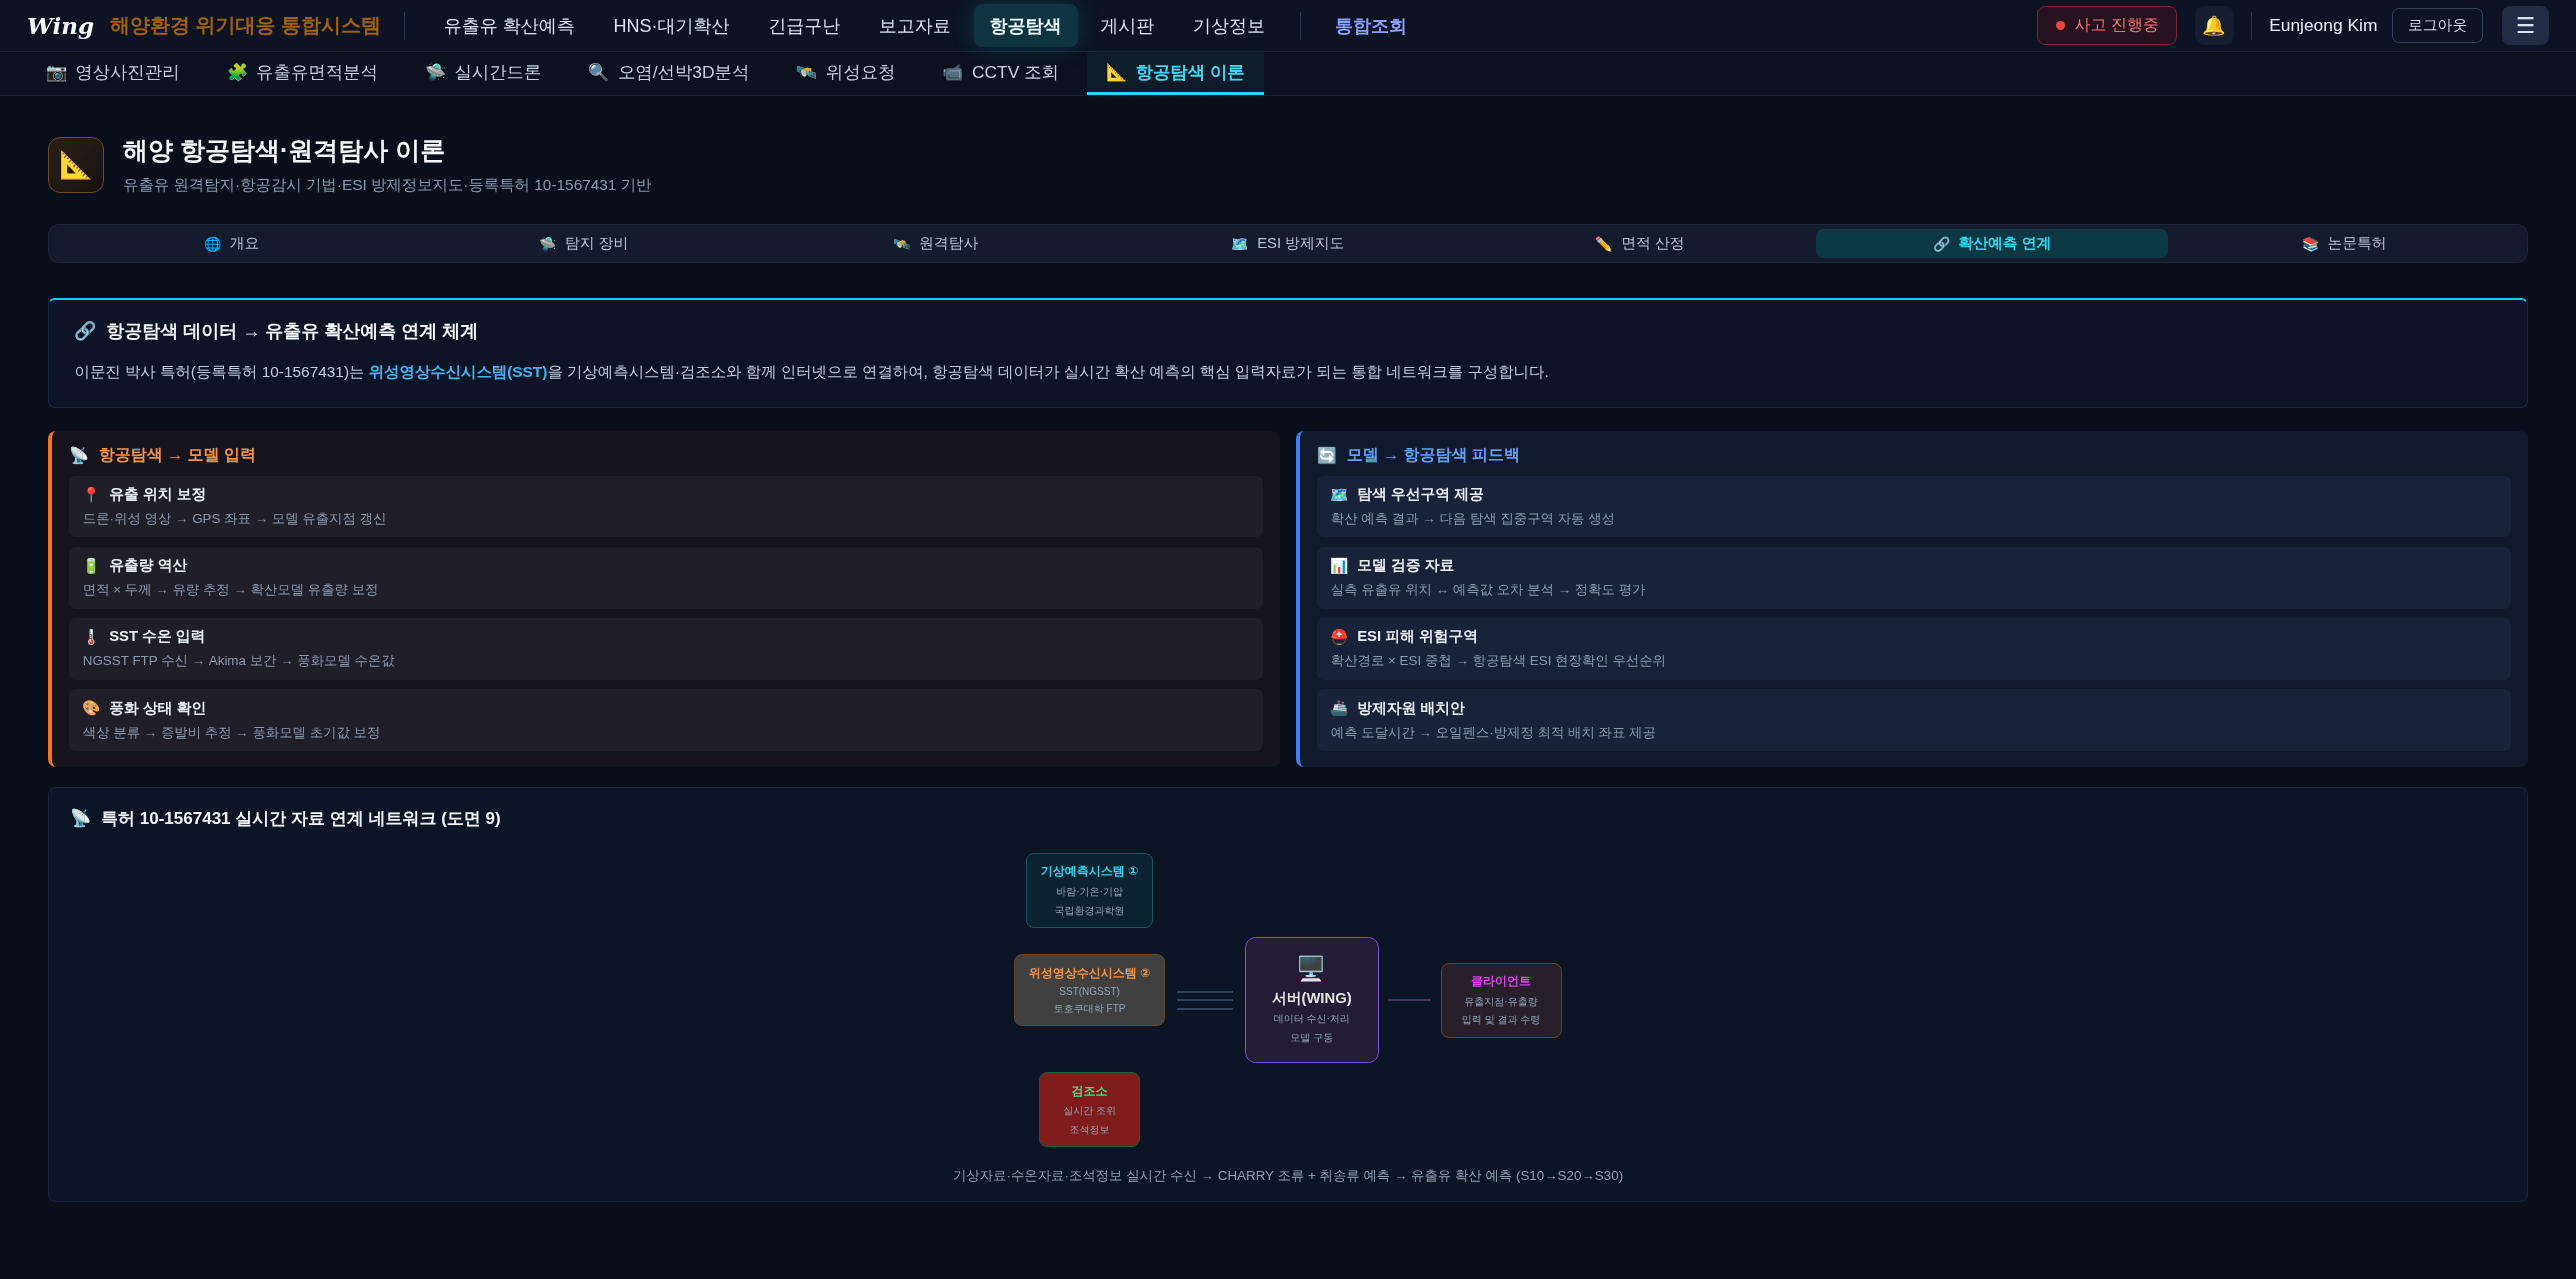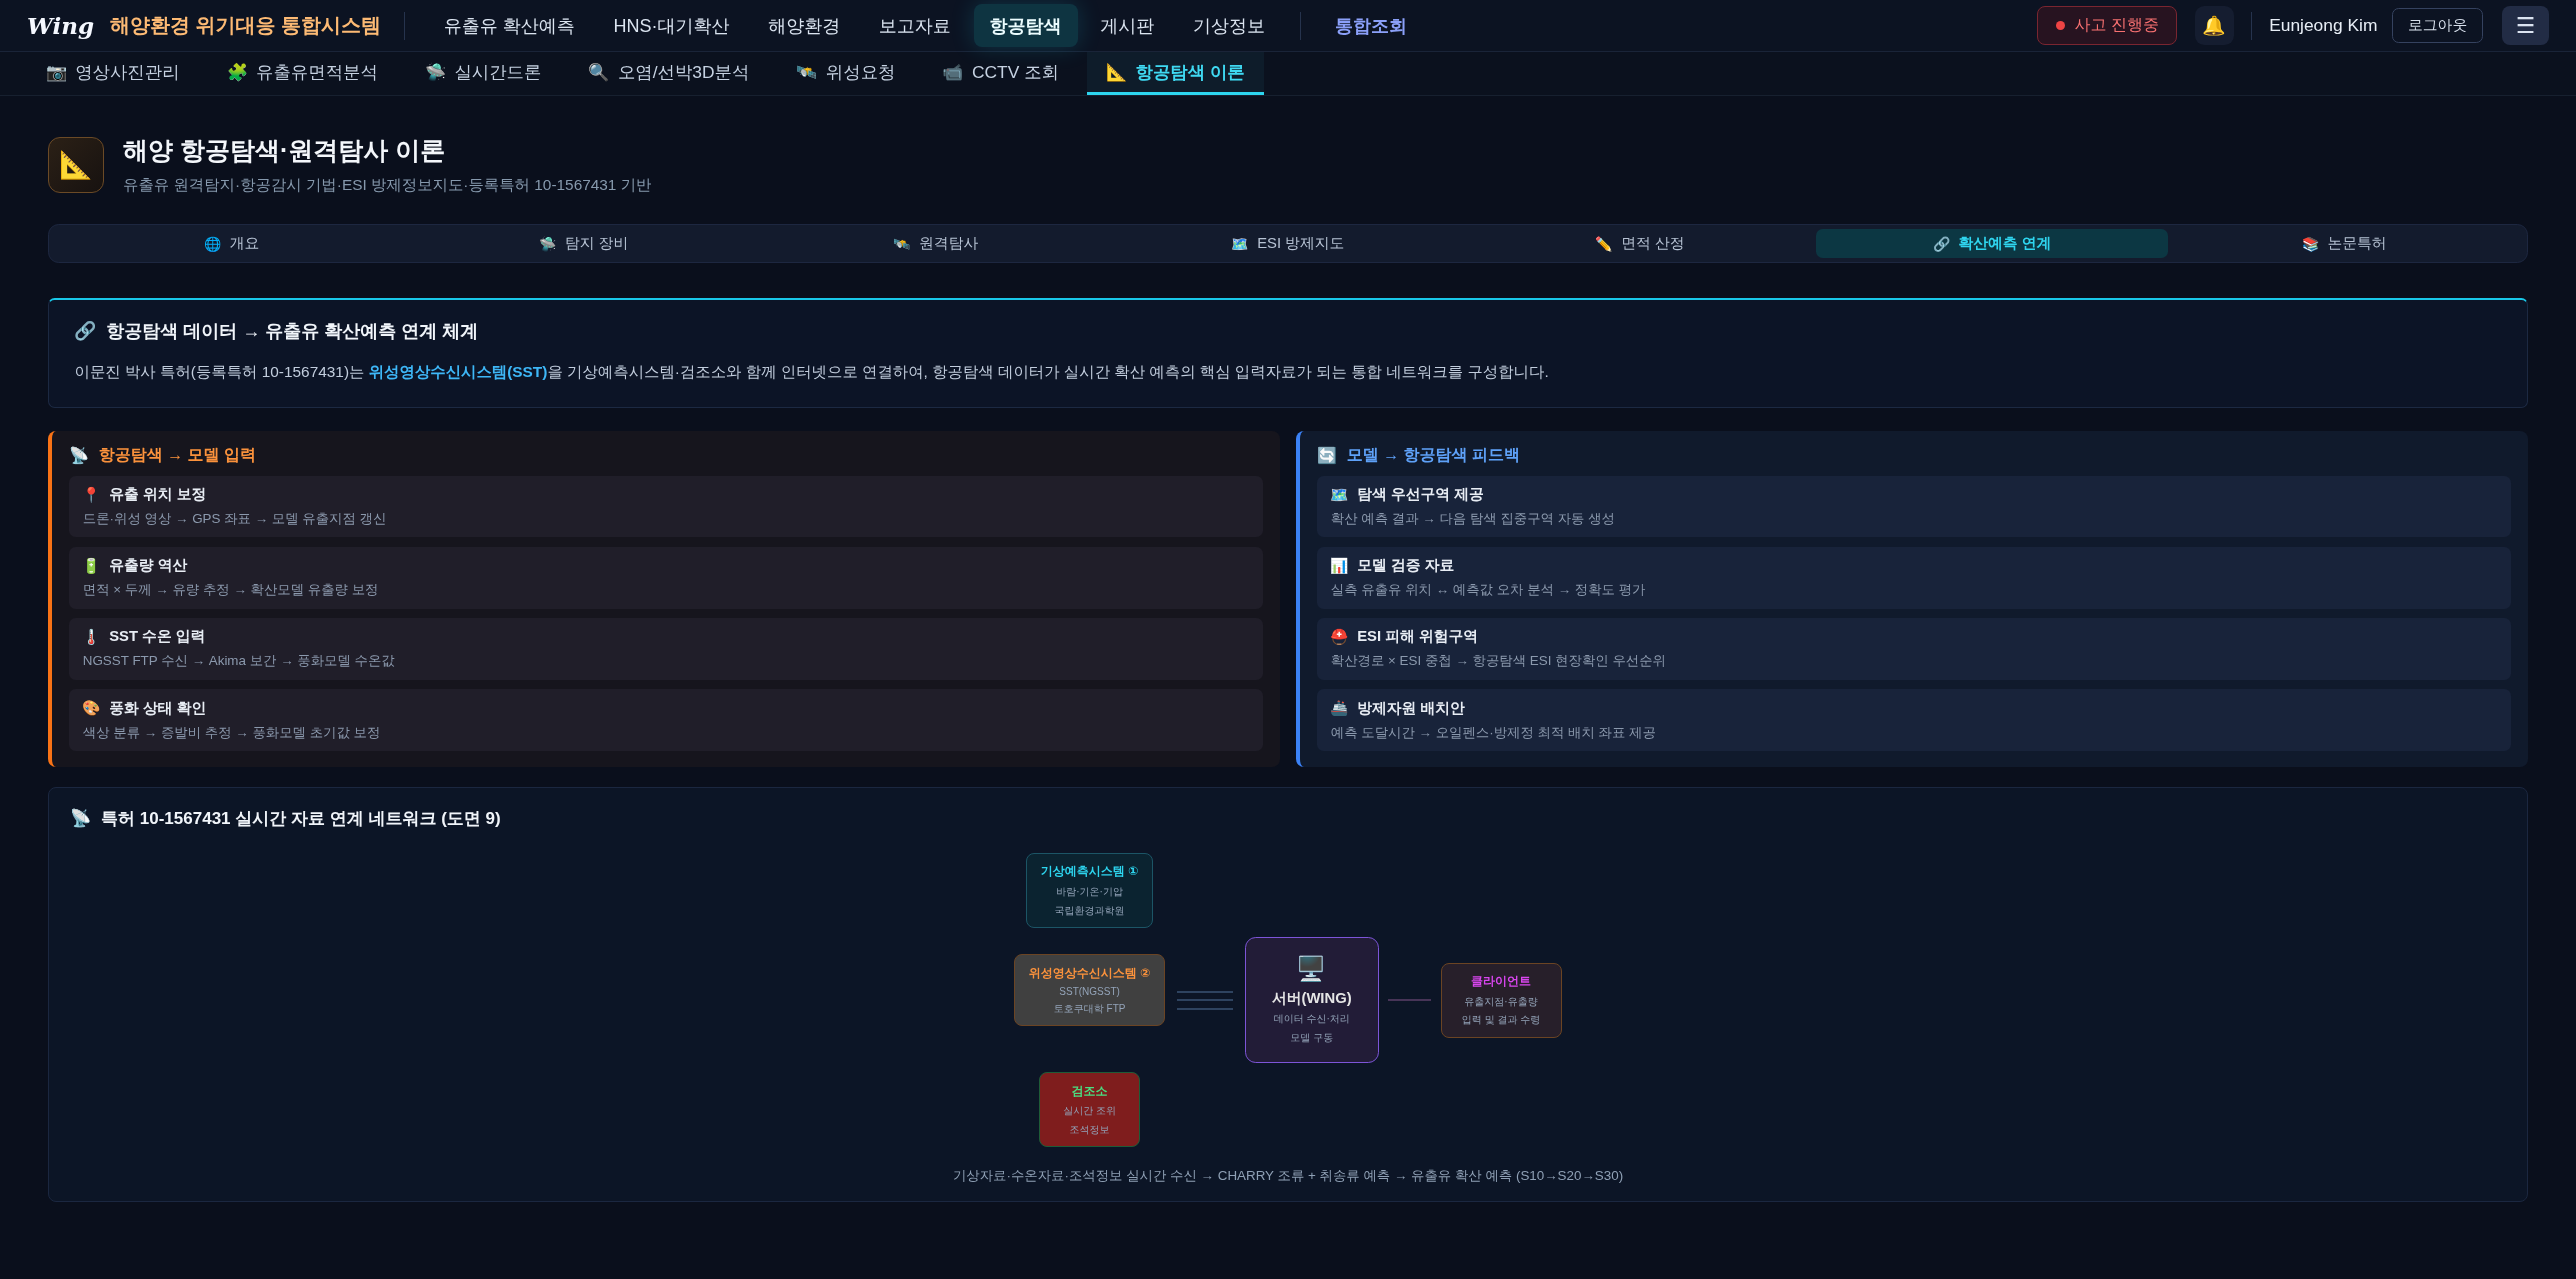--- a/index.html
+++ b/index.html
@@ -2,21 +2,21 @@
 <html style="font-size:10.7px"><head>
 <meta charset="utf-8">
 <style>
   html,body{margin:0;padding:0;background:#0a0f1c;font-family:"Liberation Sans","DejaVu Sans",sans-serif;color:#e2e8f0;}
   .app{width:2576px;height:1279px;overflow:hidden;background:#0a0f1c;}
 
   
   .topnav{height:52px;background:#0c1322;border-bottom:0.7px solid #1a2438;display:flex;align-items:center;padding:0 27px;box-sizing:border-box;}
   .logo{display:flex;align-items:center;gap:16px;white-space:nowrap;}
   .logo-script{font-family:"DejaVu Serif",serif;font-style:italic;font-weight:bold;font-size:23px;color:#f5f8ff;}
-  .logo-text{font-size:20px;font-weight:bold;color:#fdba74;}
+  .logo-text{font-size:20px;font-weight:bold;color:#a16207;}
   .vdiv{width:0.7px;height:28px;background:#26334d;margin:0 23px;flex:0 0 auto;}
   .menu{display:flex;align-items:center;gap:6.7px;}
   .menu-item{font-size:18px;color:#dbe4f0;padding:9.4px 16px;border-radius:8px;cursor:pointer;white-space:nowrap;}
   .menu-item.active{background:#0e3441;color:#ecfdff;font-weight:bold;box-shadow:0 0 23px rgba(34,211,238,.18);}
   .menu-item.accent{color:#8ba0f9;font-weight:bold;}
   .grow{flex:1;}
   .incident-badge{display:flex;align-items:center;gap:9.4px;border:0.7px solid #7a2530;background:#271320;color:#f87171;font-size:16px;padding:8px 17.4px;border-radius:8px;white-space:nowrap;}
   .dot{width:9.4px;height:9.4px;border-radius:50%;background:#ef4444;}
   .bell-box{width:39px;height:39px;border-radius:9.4px;background:#151d30;display:flex;align-items:center;justify-content:center;font-size:19px;margin-left:17.4px;cursor:pointer;}
   .user-name{font-size:17.4px;color:#e8eef6;white-space:nowrap;}
@@ -89,21 +89,21 @@
 
   <div class="topnav">
     <div class="logo">
       <span class="logo-script">Wing</span>
       <span class="logo-text">해양환경 위기대응 통합시스템</span>
     </div>
     <div class="vdiv"></div>
     <div class="menu">
       <div class="menu-item">유출유 확산예측</div>
       <div class="menu-item">HNS·대기확산</div>
-      <div class="menu-item">해양환경</div>
+      <div class="menu-item">긴급구난</div>
       <div class="menu-item">보고자료</div>
       <div class="menu-item active">항공탐색</div>
       <div class="menu-item">게시판</div>
       <div class="menu-item">기상정보</div>
       <div class="vdiv" style="margin:0 12px;"></div>
       <div class="menu-item accent">통합조회</div>
     </div>
     <div class="grow"></div>
     <div class="incident-badge">
       <span class="dot"></span>

